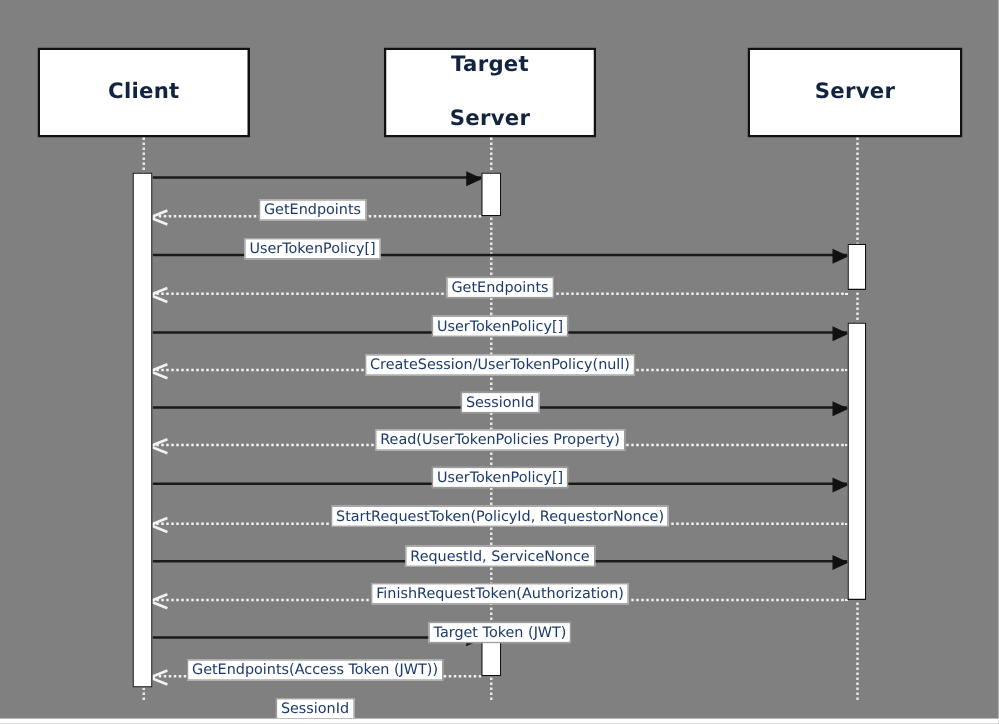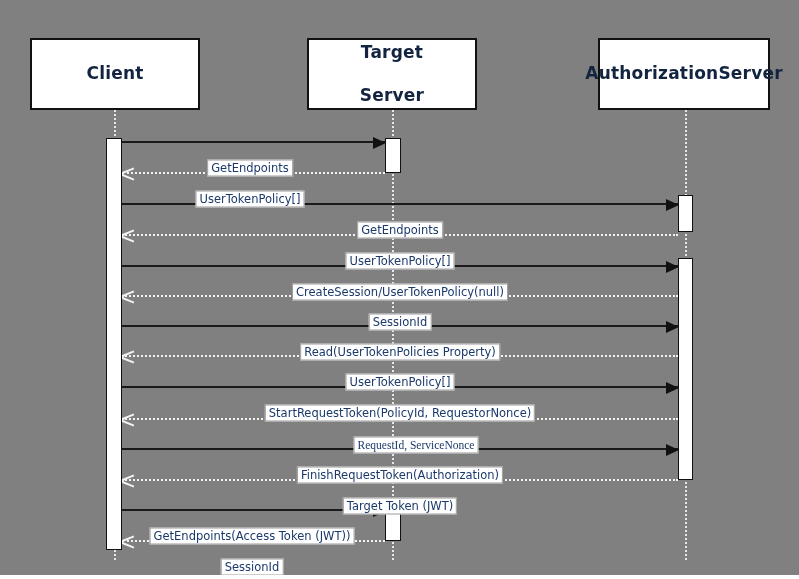--- a/index.html
+++ b/index.html
@@ -177,34 +177,33 @@
   <div id="layer-participants">
       <div class="participant" style="left: 30px; top: 38px; width: 170px; height: 72px;">
         <span>Client</span>
       </div>
       <div class="participant" style="left: 307px; top: 38px; width: 170px; height: 72px; flex-direction: column;">
         <span>Target</span>
         <br>
         <span>Server</span>
       </div>
       <div class="participant" style="left: 598px; top: 38px; width: 172px; height: 72px;">
-        <span>Authorization</span>
         <br>
         <span>Server</span>
       </div>
     </div>
   <div id="layer-labels">
       <div class="label" style="left: 250px; top: 141px;">GetEndpoints</div>
       <div class="label" style="left: 250px; top: 172px;">UserTokenPolicy[]</div>
       <div class="label" style="left: 400px; top: 203px;">GetEndpoints</div>
       <div class="label" style="left: 400px; top: 234px;">UserTokenPolicy[]</div>
       <div class="label" style="left: 400px; top: 265px;">CreateSession/UserTokenPolicy(null)</div>
       <div class="label" style="left: 400px; top: 295px;">SessionId</div>
       <div class="label" style="left: 400px; top: 325px;">Read(UserTokenPolicies Property)</div>
       <div class="label" style="left: 400px; top: 355px;">UserTokenPolicy[]</div>
       <div class="label" style="left: 400px; top: 386px;">StartRequestToken(PolicyId, RequestorNonce)</div>
-      <div class="label" style="left: 416px; top: 418px; font-family: Liberation Serif, serif;">RequestId, ServiceNonce</div>
+      <div class="label" style="left: 400px; top: 418px;">RequestId, ServiceNonce</div>
       <div class="label" style="left: 400px; top: 448px;">FinishRequestToken(Authorization)</div>
       <div class="label" style="left: 400px; top: 479px;">Target Token (JWT)</div>
       <div class="label" style="left: 252px; top: 509px;">GetEndpoints(Access Token (JWT))</div>
       <div class="label" style="left: 252px; top: 540px;">SessionId</div>
     </div>
 </div>
 
 </body></html>

